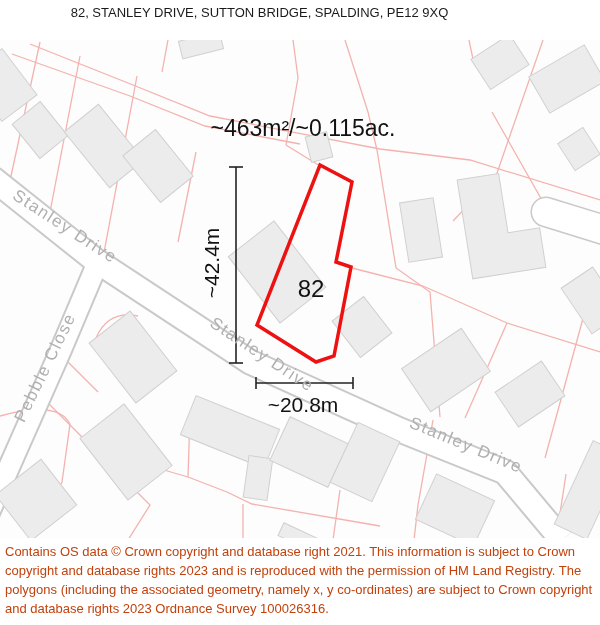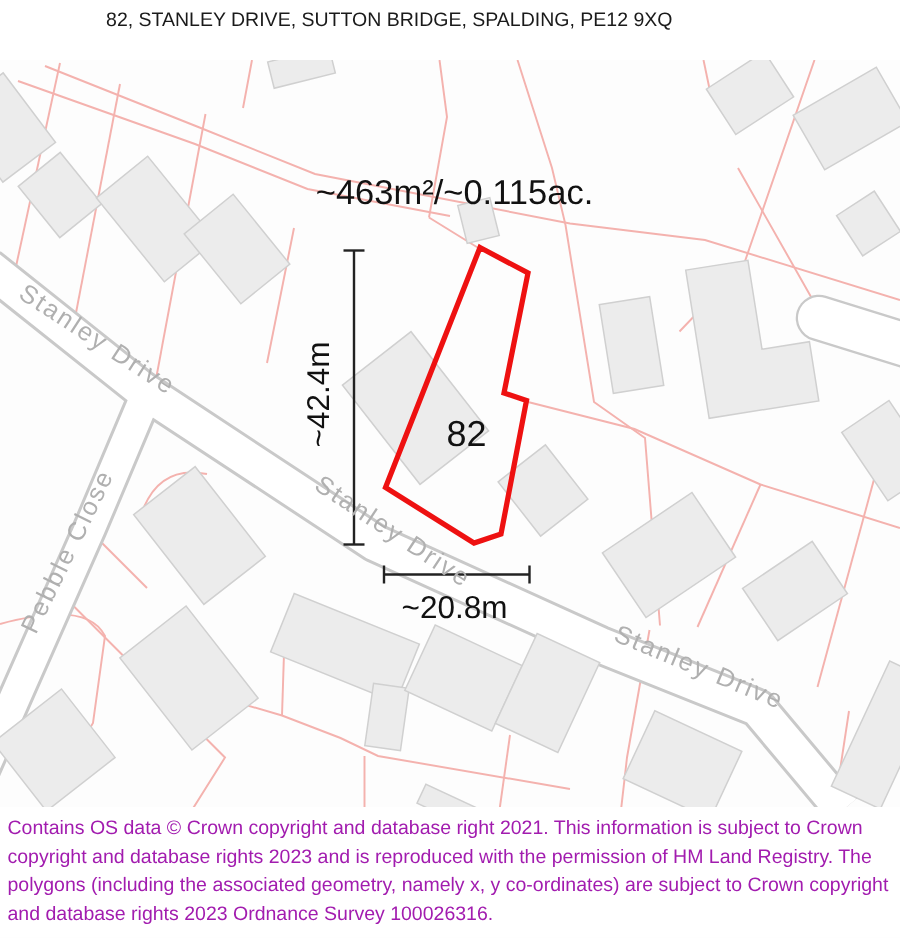--- a/index.html
+++ b/index.html
@@ -8,21 +8,21 @@
     font-family:"Liberation Sans","DejaVu Sans",sans-serif;
     color:#1a1a1a;position:relative;overflow:hidden;
   }
   .header{position:absolute;top:0;left:0;width:519px;height:40px;text-align:center;background:#fff;z-index:3;}
   .header .title{font-size:13px;line-height:15px;margin-top:5px;white-space:nowrap;}
   .header .subtitle{font-size:12.5px;line-height:15px;}
   .mapwrap{position:absolute;top:40px;left:0;width:600px;height:500px;overflow:hidden;background:#fdfdfd;}
   svg{display:block;}
   .footer{
     position:absolute;top:538px;left:0;width:592px;padding:4px 4px 0 5px;
-    font-size:13px;line-height:19px;color:#a21caf;background:#fff;z-index:3;
+    font-size:13px;line-height:19px;color:#c2410c;background:#fff;z-index:3;
   }
   .roadlbl{font-size:17px;letter-spacing:1.5px;}
   .measlbl{font-size:21px;fill:#111;}
   .arealbl{font-size:23px;fill:#111;}
   .plotlbl{font-size:24px;fill:#111;}
   text{font-family:"Liberation Sans","DejaVu Sans",sans-serif;}
 </style>
 </head>
 <body>
 

